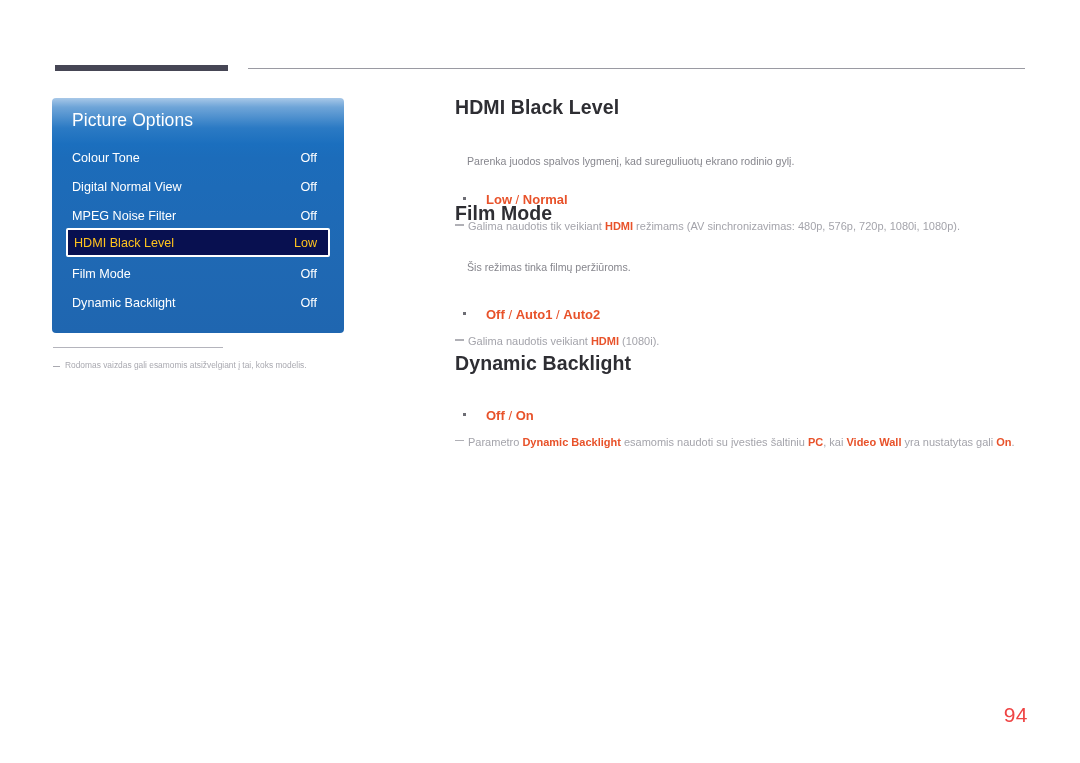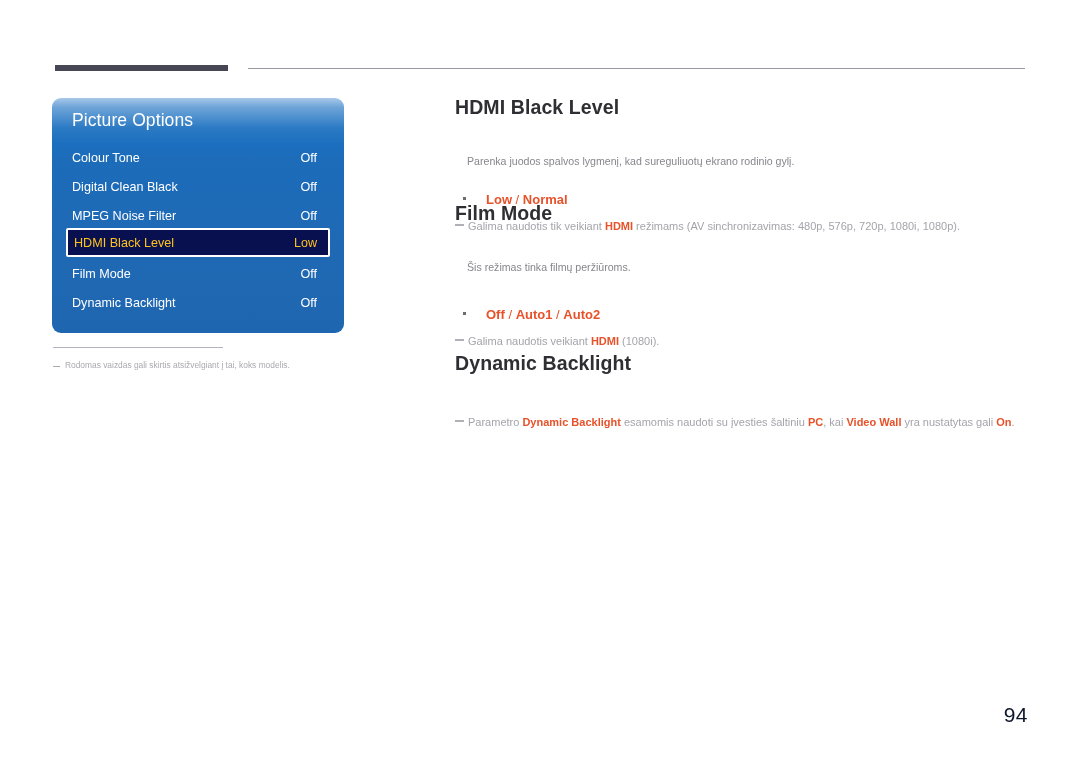--- a/index.html
+++ b/index.html
@@ -38,21 +38,21 @@
   
   #left-col {
     position: absolute;
     left: 52px; top: 98px;
     width: 292px;
   }
   #osd-panel {
     position: relative;
     width: 292px;
     height: 235px;
-    border-radius: 9px;
+    border-radius: 4px;
     background:
       linear-gradient(to bottom,
         #a8c8e8 0px,
         #6fa5d8 9px,
         #2b7ac4 30px,
         #1b6fbe 46px,
         #1c6cba 60px,
         #1f69b4 150px,
         #1f66b0 235px);
     box-shadow: 0 0 0 1px rgba(255,255,255,0.0);
@@ -197,21 +197,21 @@
   .gap-a { height: 22px; }
   .gap-b { height: 9px; }
   .gap-c { height: 8px; }
 
   
   #page-number {
     position: absolute;
     right: 52px;
     top: 703px;
     font-size: 21px;
-    color: #0f172a;
+    color: #ef4444;
     letter-spacing: 0.5px;
   }
 </style>
 </head>
 <body>
 
 <div id="top-rules">
   <div class="rule-thick"></div>
   <div class="rule-thin"></div>
 </div>
@@ -220,21 +220,21 @@
 
   <div id="osd-panel">
     <div id="osd-title">Picture Options</div>
 
     <div class="osd-row" style="top:45px;">
       <span class="lbl">Colour Tone</span>
       <span class="val">Off</span>
     </div>
 
     <div class="osd-row" style="top:74px;">
-      <span class="lbl">Digital Clean Black</span>
+      <span class="lbl">Digital Normal View</span>
       <span class="val">Off</span>
     </div>
 
     <div class="osd-row" style="top:103px;">
       <span class="lbl">MPEG Noise Filter</span>
       <span class="val">Off</span>
     </div>
 
     <div class="osd-row selected" style="top:130px;">
       <span class="lbl">HDMI Black Level</span>
@@ -249,21 +249,21 @@
     <div class="osd-row" style="top:190px;">
       <span class="lbl">Dynamic Backlight</span>
       <span class="val">Off</span>
     </div>
   </div>
 
   <div id="osd-footnote">
     <div class="fn-rule"></div>
     <div class="fn-text">
       <span class="fn-dash"></span>
-      <span>Rodomas vaizdas gali skirtis atsižvelgiant į tai, koks modelis.</span>
+      <span>Rodomas vaizdas gali esamomis atsižvelgiant į tai, koks modelis.</span>
     </div>
   </div>
 
 </div>
 
 <div id="right-col">
 
   <div class="block-hdmi">
     <h2 class="sec-title">HDMI Black Level</h2>
     <div class="gap-a"></div>
@@ -290,20 +290,23 @@
     <div class="gap-c"></div>
     <p class="note-line">
       <span class="ndash"></span><span>Galima naudotis veikiant </span><b>HDMI</b><span> (1080i).</span>
     </p>
   </div>
 
   <div class="block-dyn">
     <h2 class="sec-title">Dynamic Backlight</h2>
     <div class="gap-a"></div>
     <div class="gap-b"></div>
+    <p class="bullet-line">
+      <span class="dot"></span><span class="opt">Off</span><span class="sep"> / </span><span class="opt">On</span>
+    </p>
     <div class="gap-c"></div>
     <p class="note-line">
       <span class="ndash"></span><span>Parametro </span><b>Dynamic Backlight</b><span> esamomis naudoti su įvesties šaltiniu </span><b>PC</b><span>, kai </span><b>Video Wall</b><span> yra nustatytas gali </span><b>On</b><span>.</span>
     </p>
   </div>
 
 </div>
 
 <div id="page-number">94</div>
 

